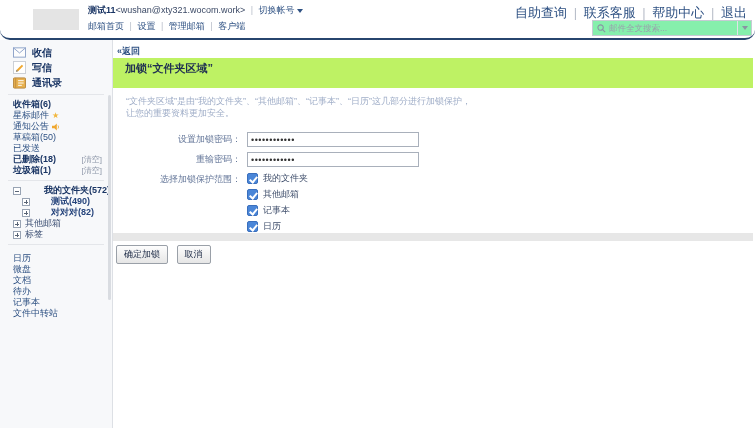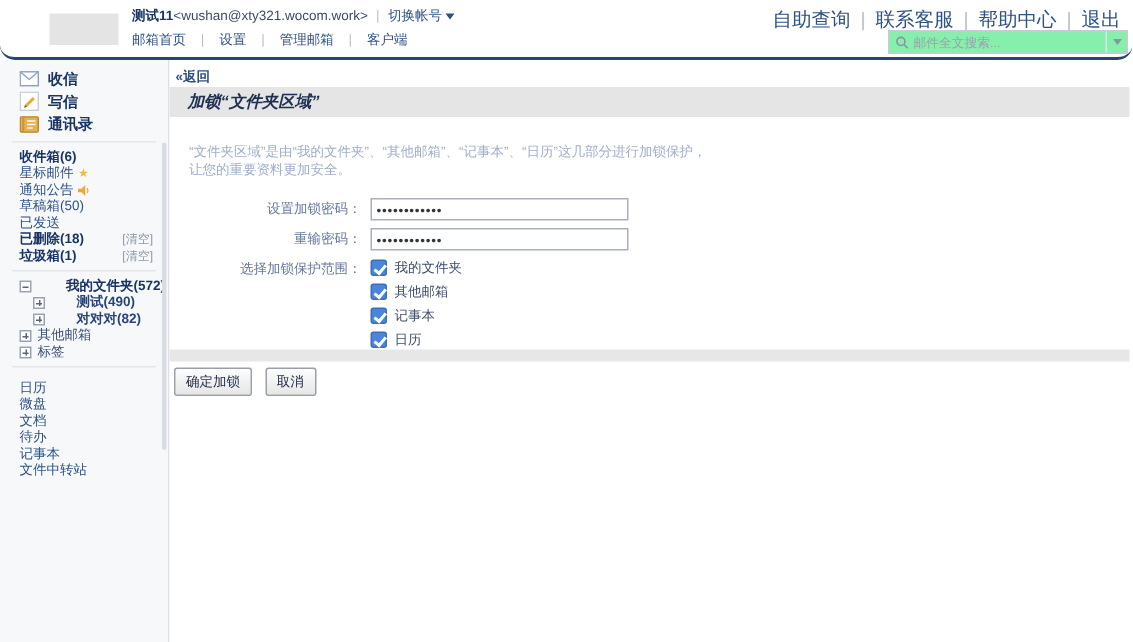--- a/index.html
+++ b/index.html
@@ -8,21 +8,21 @@
   .screen { position:relative; width:755px; height:428px; background:#fff; }
 
   
   header { position:absolute; top:0; left:0; right:0; height:40px; background:#fff; border-bottom:2px solid #27456e;border-radius:10px; }
   .logo-box { position:absolute; left:33px; top:9px; width:46px; height:21px; background:#e4e4e4; }
   .account { position:absolute; left:88px; top:4px; font-size:9px; white-space:nowrap; }
   .acct-name { font-weight:bold; color:#1a3564; }
   .acct-addr { color:#3c4a66; }
   .sep { color:#b8bec9; margin:0 3px; }
   .link { color:#2e5183; cursor:pointer; text-decoration:none; }
-  .acct-line2 { margin-top:3px;font-family:Liberation Mono, monospace; }
+  .acct-line2 { margin-top:3px; }
   .caret-down { display:inline-block; width:0; height:0; border-left:3px solid transparent; border-right:3px solid transparent; border-top:4px solid #2e5183; margin-left:2px; vertical-align:middle; }
   .top-links { position:absolute; right:8px; top:4px; font-size:13px; white-space:nowrap; }
   .searchbox { position:absolute; right:3px; top:20px; width:160px; height:16px; border:1px solid #c6cbd4; background:#86efac; display:flex; align-items:center; padding-left:4px; }
   .searchbox input { flex:1; border:none; outline:none; font-size:8.5px; color:#666; min-width:0; background:transparent; font-family:inherit; }
   .searchbox input::placeholder { color:#9aa1ad; }
   .search-caret { width:14px; height:100%; border-left:1px solid #e0e3e8; display:flex; align-items:center; justify-content:center; cursor:pointer; }
   .search-caret i { width:0; height:0; border-left:3px solid transparent; border-right:3px solid transparent; border-top:4px solid #8a93a3; }
   .mag { margin-right:3px; flex:none; }
 
   
@@ -43,21 +43,21 @@
   .t-row.lvl1 { padding-left:22px; font-weight:bold; color:#27457c;gap:17px; }
   .toggle { width:8px; height:8px; border:1px solid #98a3b3; background:#fff; position:relative; margin-right:4px; flex:none; }
   .toggle::before { content:""; position:absolute; left:1px; right:1px; top:3px; height:1px; background:#5a6576; }
   .toggle.plus::after { content:""; position:absolute; top:1px; bottom:1px; left:3px; width:1px; background:#5a6576; }
   .app-row { height:11px; line-height:11px; padding-left:13px; color:#2e5183; cursor:pointer; }
   .app-list { margin-top:8px; }
   .side-scroll { position:absolute; right:1px; top:55px; width:3px; height:205px; background:#d9dce1; border-radius:2px; }
 
   
   .back-link { position:absolute; top:5px; left:4px; font-size:9px; font-weight:bold; color:#2e5183; cursor:pointer; }
-  .title-bar { position:absolute; top:18px; left:0; right:2px; height:20px; background:#e5e5e5; line-height:20px; padding-left:12px; font-weight:bold; color:#1f2f52; font-size:11px;font-style:italic; }
+  .title-bar { position:absolute; top:18px; left:0; right:2px; height:30px; background:#bef264; line-height:20px; padding-left:12px; font-weight:bold; color:#1f2f52; font-size:11px; }
   .desc { position:absolute; top:55px; left:13px; width:350px; color:#a0aec8; font-size:9px; line-height:12px; }
   .form { position:absolute; top:92px; left:0; right:0; }
   .form-row { display:flex; margin-bottom:5px; }
   .form-label { width:134px; text-align:right; color:#66789a; padding-right:6px; line-height:15px; flex:none; }
   .pw { width:172px; height:15px; border:1px solid #a9b0bb; background:#fff; font-size:9px; padding:0 3px; color:#333; letter-spacing:0.5px; font-family:inherit; }
   .range-row { display:flex; margin-top:3px; }
   .cb-row { display:flex; align-items:center; margin-bottom:3px; cursor:pointer; }
   .cb { width:11px; height:11px; background:#4a86d8; border:1px solid #3a6fbd; border-radius:2px; position:relative; margin-right:5px; flex:none; }
   .cb::after { content:""; position:absolute; left:3px; top:1px; width:3px; height:6px; border:solid #fff; border-width:0 2px 2px 0; transform:rotate(40deg); }
   .cb-label { color:#3f4e6b; line-height:13px; }

